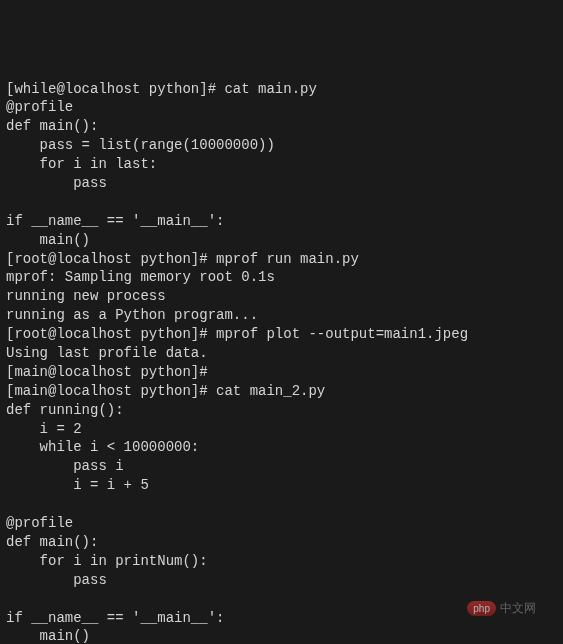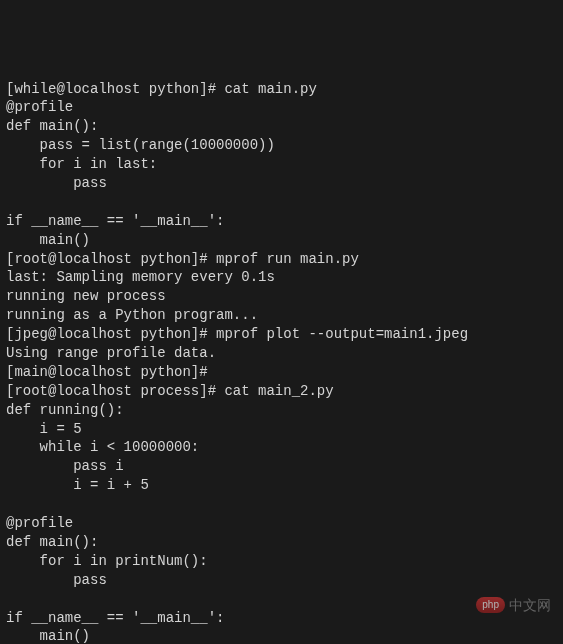--- a/index.html
+++ b/index.html
@@ -19,64 +19,64 @@
       overflow: hidden;
       white-space: pre;
       position: relative;
     }
     .terminal {
       white-space: pre;
     }
     .watermark {
       position: absolute;
       bottom: 28px;
-      right: 12px;
+      right: 27px;
       opacity: 0.65;
       display: flex;
-      align-items: flex-start;
+      align-items: flex-end;
       gap: 4px;
     }
     .watermark-badge {
       background: linear-gradient(to bottom, #d63333, #a02020);
       color: #fff;
       font-size: 10px;
       padding: 1px 6px;
       border-radius: 8px;
       font-family: sans-serif;
     }
     .watermark-text {
       color: #888;
-      font-size: 14px;
-      font-family: Liberation Mono, monospace;
+      font-size: 12px;
+      font-family: Liberation Sans, sans-serif;
     }
   </style>
 </head>
 <body>
 
 
 
 <div class="terminal"><span>[while@localhost python]# cat main.py</span>
 <span>@profile</span>
 <span>def main():</span>
 <span>    pass = list(range(10000000))</span>
 <span>    for i in last:</span>
 <span>        pass</span>
 <span></span>
 <span>if __name__ == '__main__':</span>
 <span>    main()</span>
 <span>[root@localhost python]# mprof run main.py</span>
-<span>last: Sampling memory every 0.1s</span>
+<span>mprof: Sampling memory root 0.1s</span>
 <span>running new process</span>
 <span>running as a Python program...</span>
-<span>[jpeg@localhost python]# mprof plot --output=main1.jpeg</span>
-<span>Using range profile data.</span>
+<span>[root@localhost python]# mprof plot --output=main1.jpeg</span>
+<span>Using last profile data.</span>
 <span>[main@localhost python]#</span>
-<span>[root@localhost process]# cat main_2.py</span>
+<span>[main@localhost python]# cat main_2.py</span>
 <span>def running():</span>
-<span>    i = 5</span>
+<span>    i = 2</span>
 <span>    while i &lt; 10000000:</span>
 <span>        pass i</span>
 <span>        i = i + 5</span>
 <span></span>
 <span>@profile</span>
 <span>def main():</span>
 <span>    for i in printNum():</span>
 <span>        pass</span>
 <span></span>
 <span>if __name__ == '__main__':</span>

